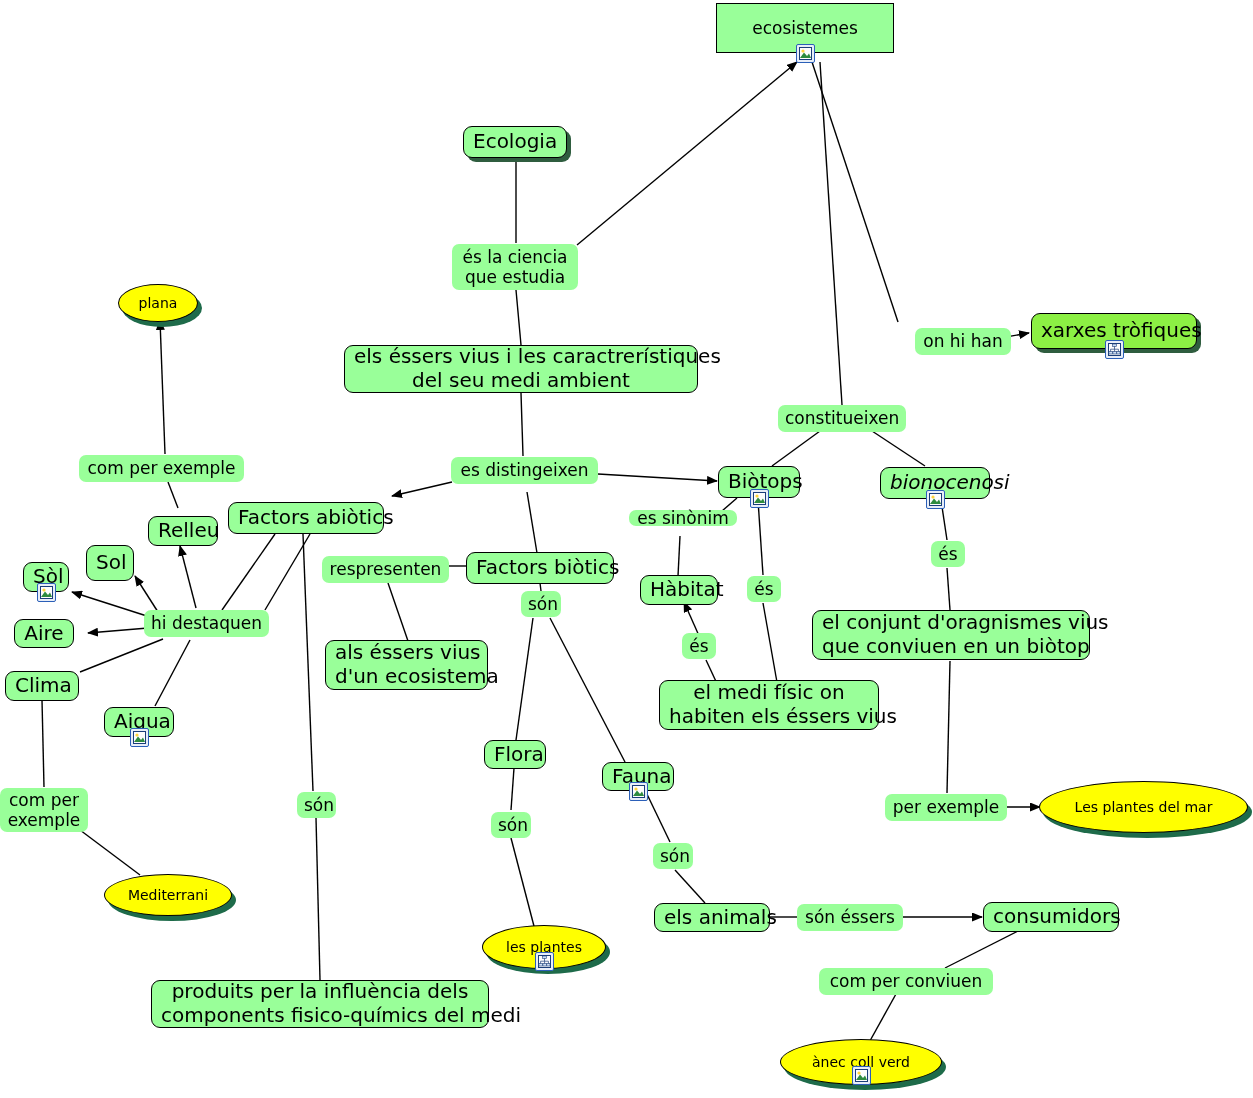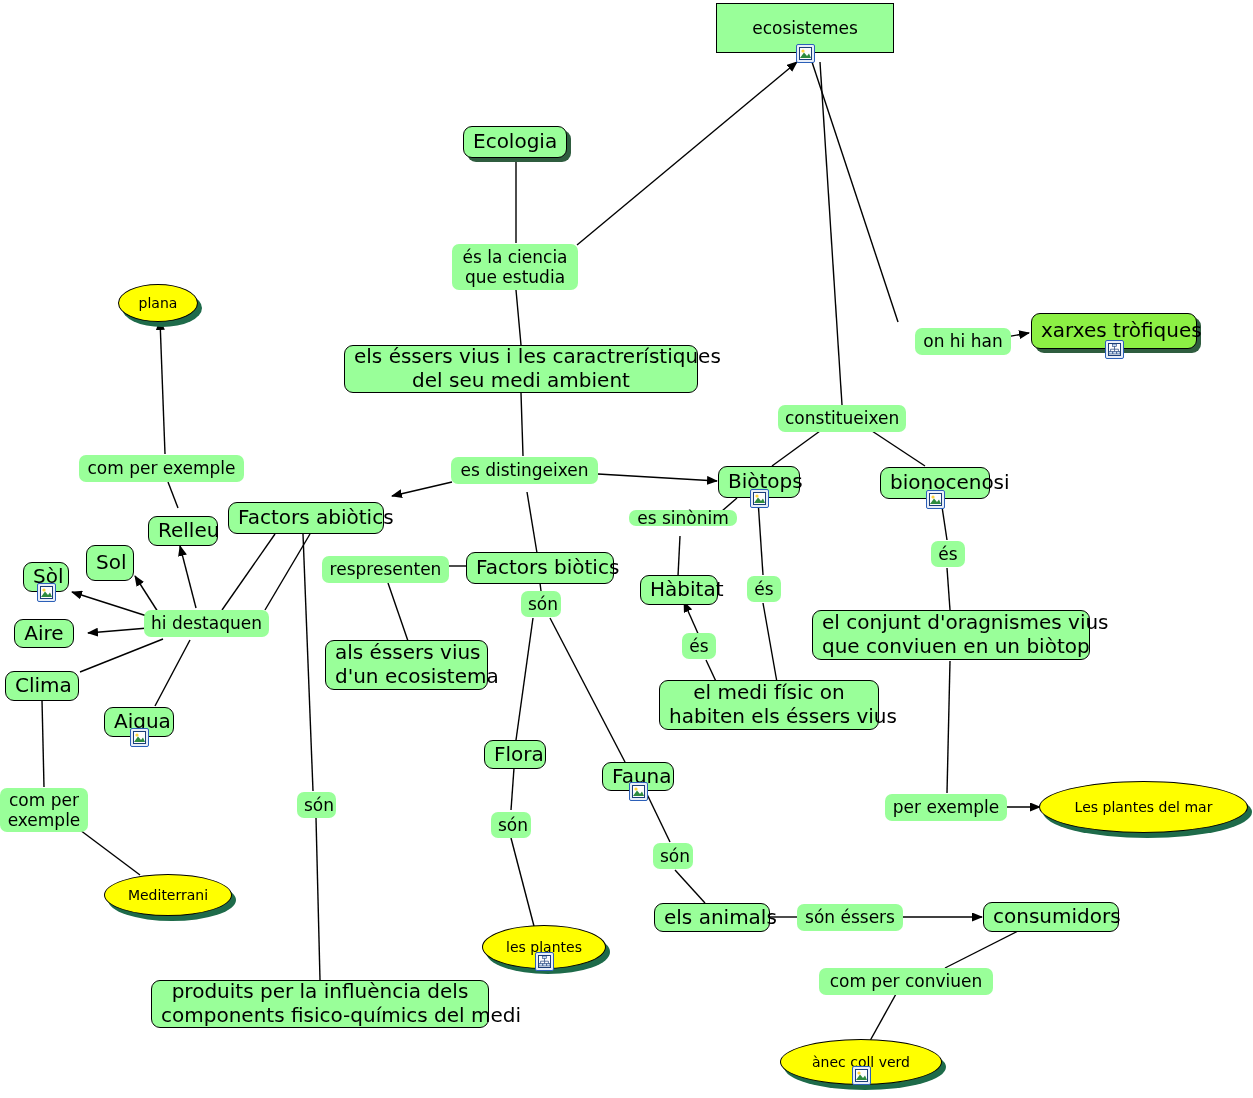--- a/index.html
+++ b/index.html
@@ -418,21 +418,21 @@
     <span class="nodetext">Biòtops</span>
     <span class="badge">
       <svg width="13" height="13" viewBox="0 0 13 13">
         <rect x="0.5" y="0.5" width="12" height="12" fill="#fdfdfd" stroke="#1b3e7a"></rect>
         <circle cx="4" cy="4" r="1.6" fill="#ffd33a"></circle>
         <path d="M1 11 L5 5.4 L8 9 L10 6.6 L12 11 Z" fill="#2e8b3f"></path>
       </svg>
     </span>
   </div>
 
-  <div class="node concept" style="left:880px; top:467px; width:110px; height:32px;">
+  <div class="node concept" style="left:880px; top:467px; width:110px; height:32px;font-style:italic;">
     <span class="nodetext">bionocenosi</span>
     <span class="badge">
       <svg width="13" height="13" viewBox="0 0 13 13">
         <rect x="0.5" y="0.5" width="12" height="12" fill="#fdfdfd" stroke="#1b3e7a"></rect>
         <circle cx="4" cy="4" r="1.6" fill="#ffd33a"></circle>
         <path d="M1 11 L5 5.4 L8 9 L10 6.6 L12 11 Z" fill="#2e8b3f"></path>
       </svg>
     </span>
   </div>
 

